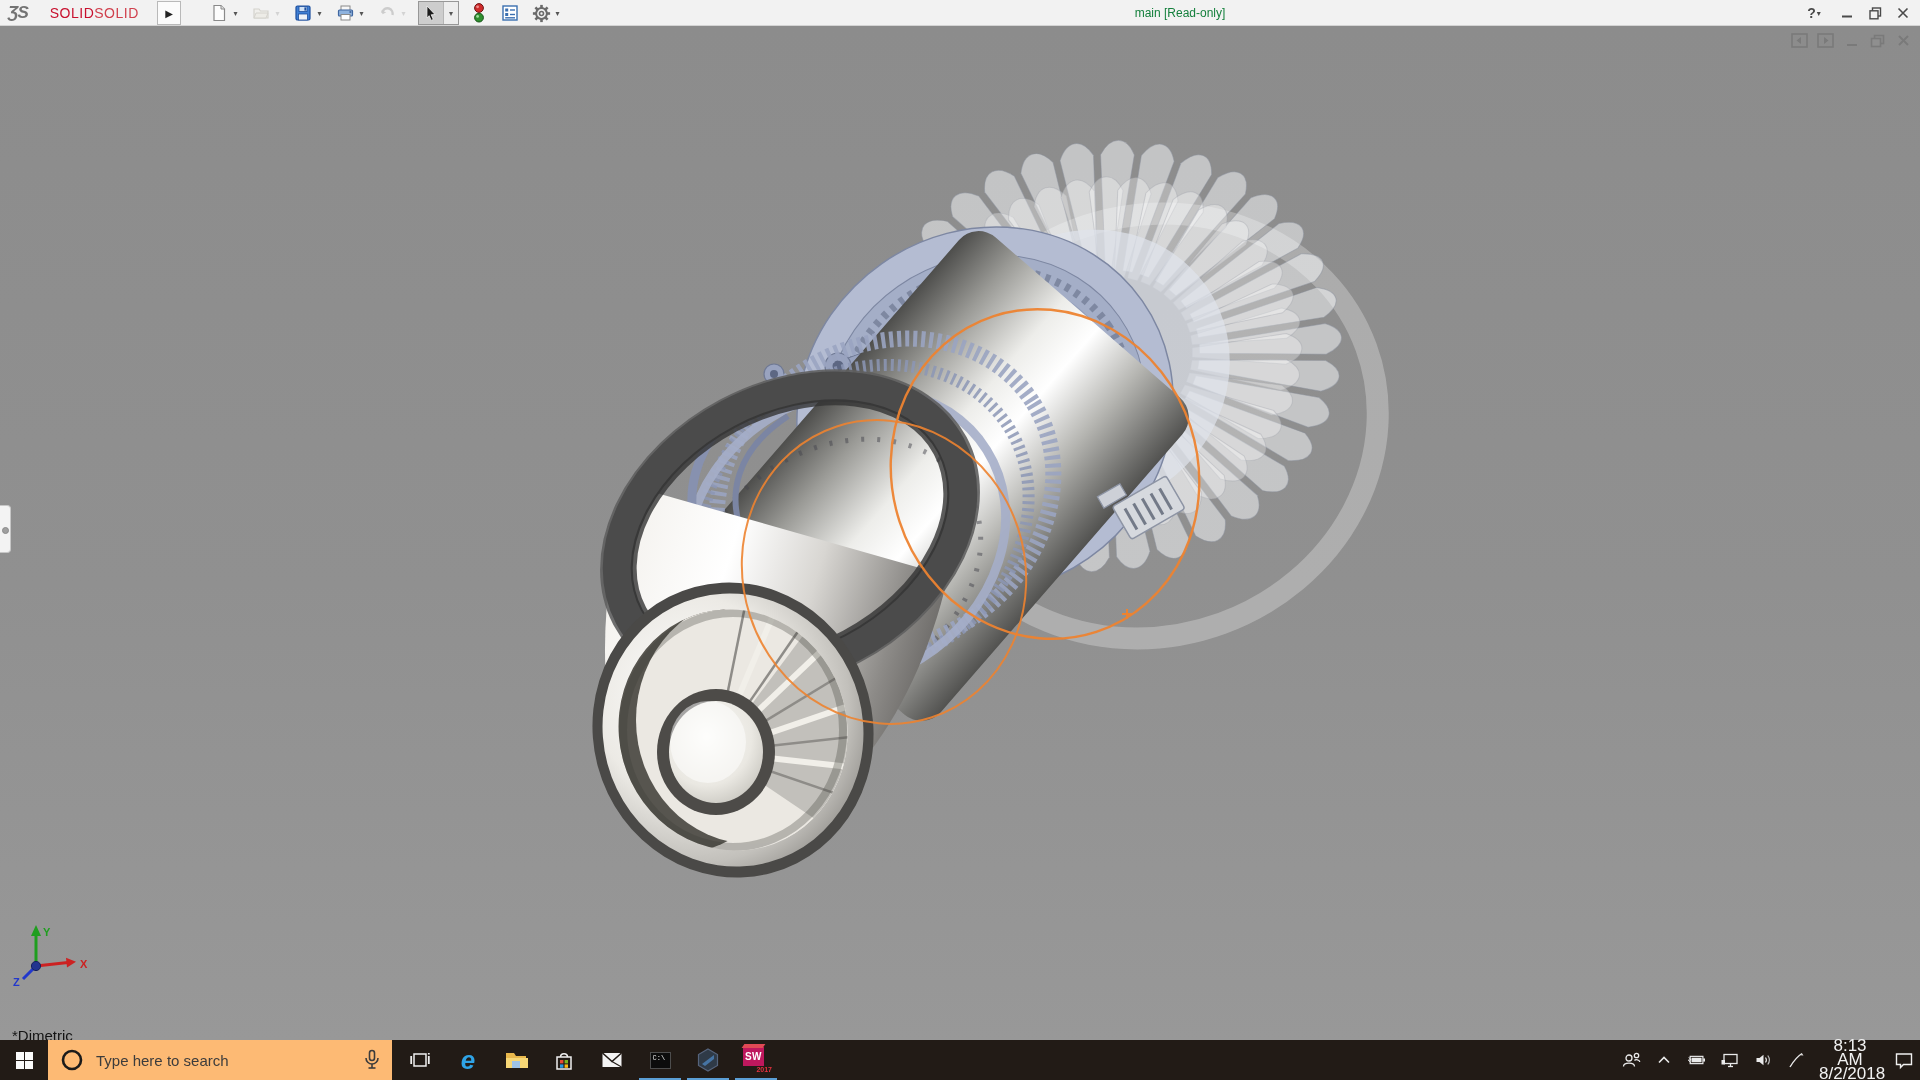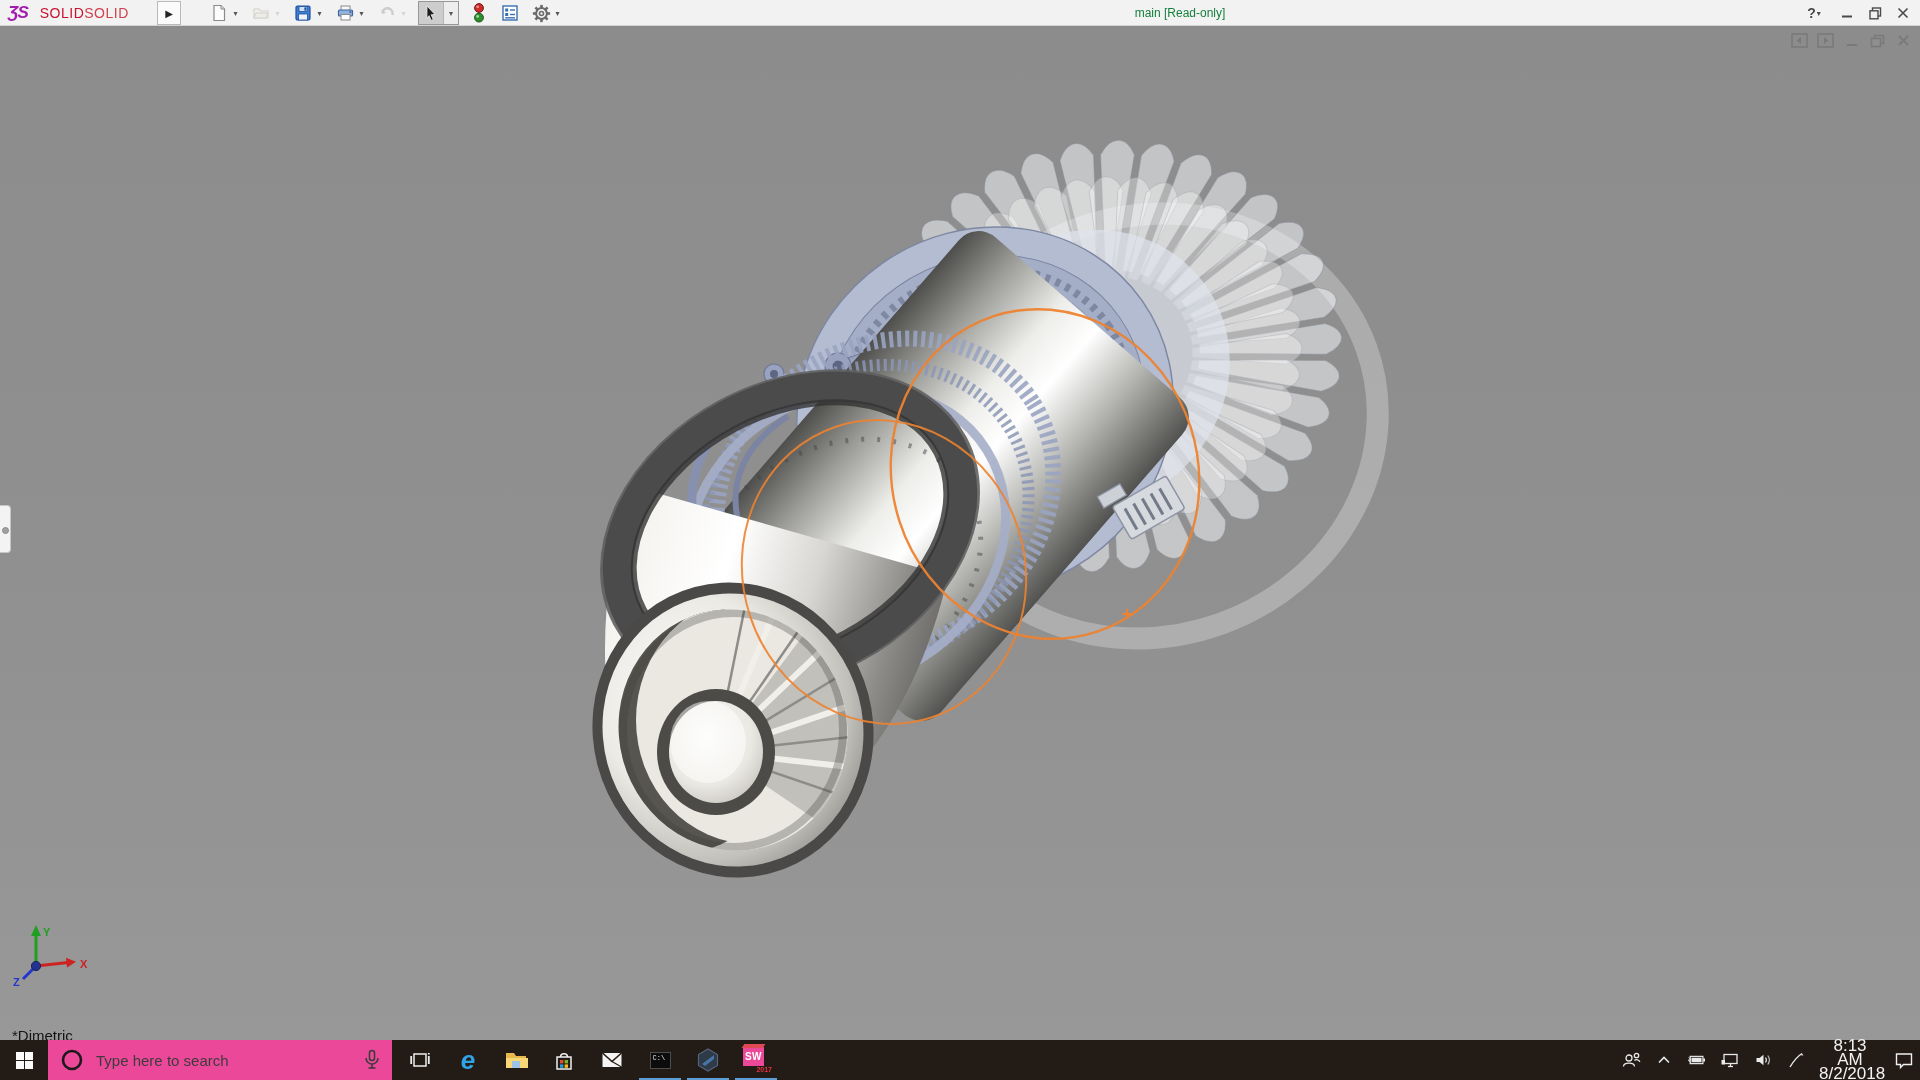--- a/index.html
+++ b/index.html
@@ -1,20 +1,20 @@
 <!DOCTYPE html>
 <html><head>
 <meta charset="utf-8">
 <style>
   html,body{margin:0;padding:0;width:1920px;height:1080px;overflow:hidden;
     font-family:"Liberation Sans","DejaVu Sans",sans-serif;background:#000;}
   .titlebar{position:absolute;left:0;top:0;width:1920px;height:26px;background:#f2f2f2;
     border-bottom:1px solid #d4d4d4;box-sizing:border-box;}
   .brand{position:absolute;left:8px;top:0;height:26px;display:flex;align-items:center;}
-  .brand .mark{color:#a21caf;font-weight:bold;font-style:italic;font-size:17px;letter-spacing:-1px;margin-right:12px;}
+  .brand .mark{color:#737373;font-weight:bold;font-style:italic;font-size:17px;letter-spacing:-1px;margin-right:22px;}
   .brand .bold{color:#c8102e;font-weight:normal;font-size:14px;letter-spacing:.5px;}
   .brand .light{color:#d0404d;font-weight:400;font-size:14px;letter-spacing:.5px;}
   .flyout-btn{position:absolute;left:157px;top:1px;width:24px;height:24px;background:#fbfbfb;
     border:1px solid #b9b9b9;box-sizing:border-box;display:flex;align-items:center;justify-content:center;
     font-size:10px;color:#222;}
   .toolbar{position:absolute;left:208px;top:0;height:26px;display:flex;align-items:center;}
   .tb-group{display:flex;align-items:center;margin-right:9px;}
   .tb-btn{width:22px;height:22px;display:flex;align-items:center;justify-content:center;}
   .tb-caret{width:11px;font-size:8px;color:#555;text-align:center;}
   .disabled{opacity:.42;filter:grayscale(70%);}
@@ -34,34 +34,34 @@
   .doc-controls{position:absolute;right:8px;top:6px;display:flex;align-items:center;gap:9px;opacity:.75;}
   .doc-controls .dc{width:17px;height:17px;display:flex;align-items:center;justify-content:center;}
   .left-tab{position:absolute;left:0;top:479px;width:11px;height:48px;background:#f3f3f3;
     border:1px solid #c6c6c6;border-left:none;border-radius:0 4px 4px 0;box-sizing:border-box;}
   .left-tab .dot{position:absolute;left:2px;top:21px;width:5px;height:5px;border-radius:50%;
     background:#9f9f9f;border:1px solid #8a8a8a;}
   .triad{position:absolute;left:10px;bottom:38px;}
   .view-label{position:absolute;left:12px;bottom:-4px;font-size:15px;font-weight:400;color:#141414;}
   .taskbar{position:absolute;left:0;top:1040px;width:1920px;height:40px;background:#221b16;display:flex;align-items:center;}
   .start{width:48px;height:40px;display:flex;align-items:center;justify-content:center;}
-  .searchbox{width:344px;height:40px;background:#ec4899;display:flex;align-items:center;position:relative;}
+  .searchbox{width:344px;height:40px;background:#fdba74;display:flex;align-items:center;position:relative;}
   .searchbox .ring{margin-left:12px;}
   .searchbox input{border:none;outline:none;background:transparent;font-size:15px;color:#3c3c3c;
     margin-left:10px;width:240px;font-family:"Liberation Sans","DejaVu Sans",sans-serif;}
   .searchbox input::placeholder{color:#3c3c3c;opacity:1;}
   .searchbox .mic{position:absolute;right:10px;top:9px;}
   .apps{display:flex;height:40px;margin-left:4px;}
   .app{width:48px;height:40px;position:relative;display:flex;align-items:center;justify-content:center;}
   .app .underline{position:absolute;left:3px;bottom:0;width:42px;height:2.5px;background:#5b9fd6;}
   .edge-e{font-size:26px;font-weight:bold;color:#2fa3e6;font-style:italic;line-height:26px;}
   .cmd-box{width:21px;height:17px;background:#0c0c0c;border:1px solid #4d4d4d;box-sizing:border-box;position:relative;}
   .cmd-box span{position:absolute;left:2px;top:1px;font-size:7px;color:#e8e8e8;font-family:"Liberation Mono",monospace;}
   .sw-badge{position:relative;width:28px;height:26px;}
-  .sw-cube{position:absolute;left:1px;top:0;width:21px;height:19px;background:#ec4899;
+  .sw-cube{position:absolute;left:1px;top:0;width:21px;height:19px;background:#be185d;
     display:flex;align-items:center;justify-content:center;color:#fff;font-size:10px;font-weight:bold;letter-spacing:.5px;}
   .sw-cube:before{content:"";position:absolute;left:0;top:-3px;width:21px;height:4px;background:#e04a55;transform:skewX(-35deg);}
   .sw-year{position:absolute;right:-2px;bottom:0;font-size:7px;font-weight:bold;color:#e83240;}
   .tray{margin-left:auto;display:flex;align-items:center;height:40px;gap:13px;padding-right:6px;}
   .tray .ti{width:20px;height:20px;display:flex;align-items:center;justify-content:center;}
   .clock{color:#f2f2f2;font-size:17px;text-align:center;line-height:14px;width:62px;}
 </style>
 </head>
 <body>
 

